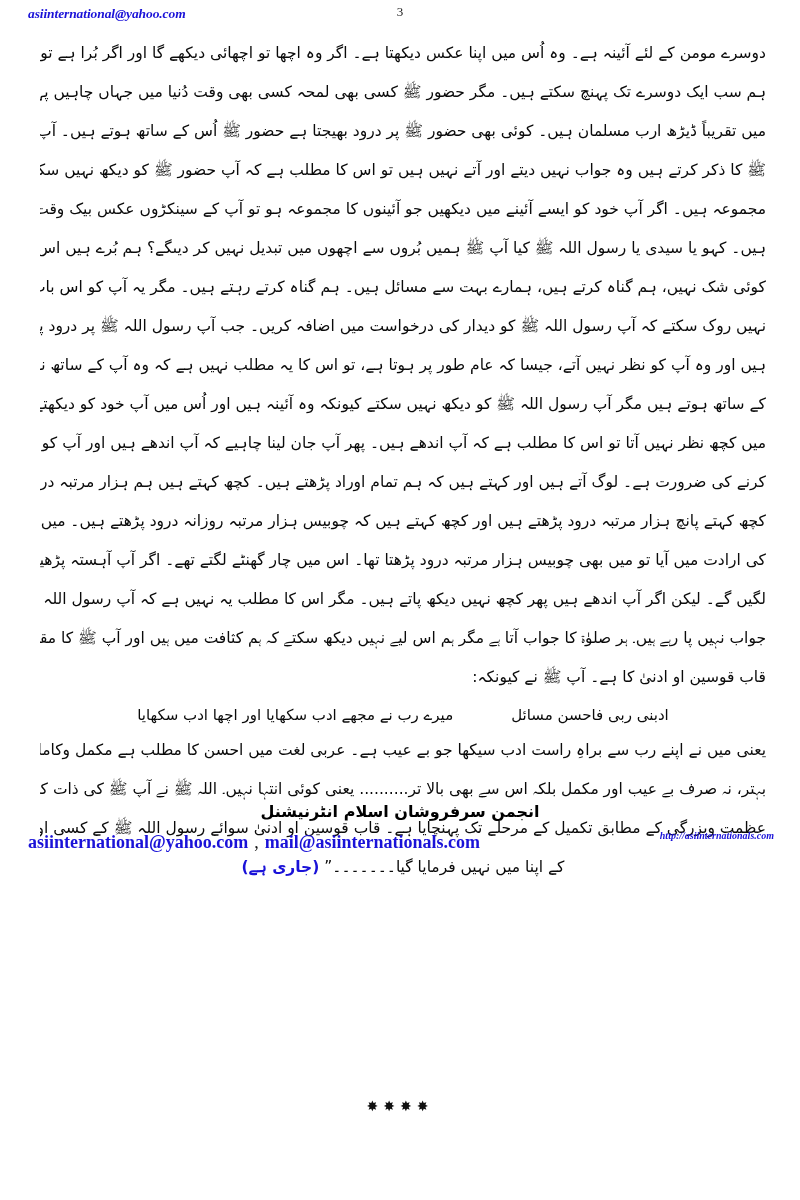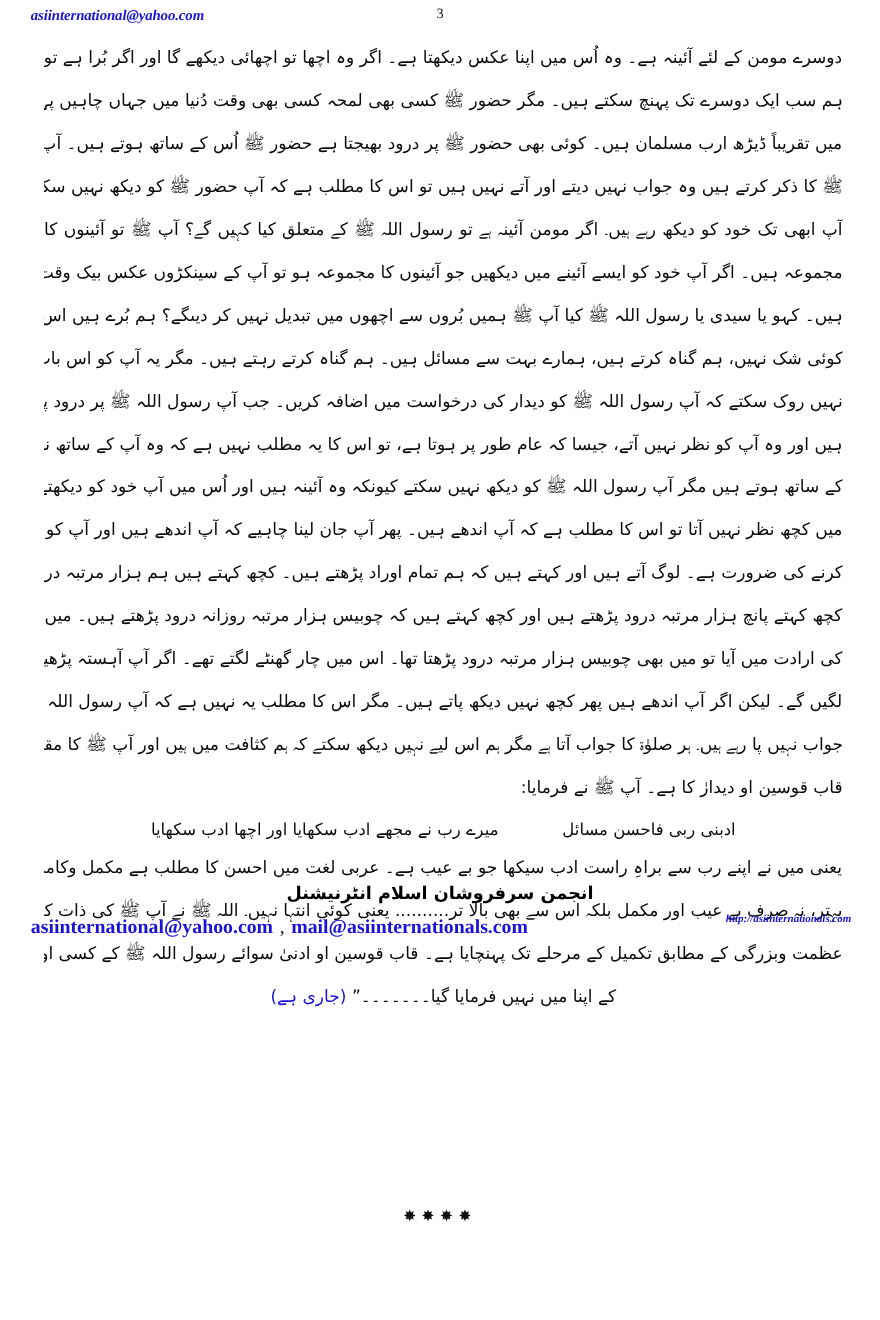--- a/index.html
+++ b/index.html
@@ -77,21 +77,21 @@
     line-height:32px;
     height:32px;
     margin-top:2px;
     color:#0a0a0a;
     white-space:nowrap;
   }
   .verse-ar{letter-spacing:0.4px;}
   .verse-ur{}
 
   
-  .cont-mark{color:#1a12d8;font-weight:400;}
+  .cont-mark{color:#1a12d8;font-weight:700;}
 
   
   .ornament{
     position:absolute;
     left:0;width:800px;
     top:1098px;
     text-align:center;
     font-size:14px;
     letter-spacing:5px;
     color:#111111;
@@ -149,35 +149,34 @@
     <div class="header-email">asiinternational@yahoo.com</div>
     <div class="page-number">3</div>
   </div>
 
   <div class="body-block">
 
     <div class="txt-line">دوسرے مومن کے لئے آئینہ ہے۔ وہ اُس میں اپنا عکس دیکھتا ہے۔ اگر وہ اچھا تو اچھائی دیکھے گا اور اگر بُرا ہے تو بُرائی دیکھے گا۔</div>
     <div class="txt-line">ہم سب ایک دوسرے تک پہنچ سکتے ہیں۔ مگر حضور ﷺ کسی بھی لمحہ کسی بھی وقت دُنیا میں جہاں چاہیں پہنچ سکتے ہیں۔ دُنیا</div>
     <div class="txt-line">میں تقریباً ڈیڑھ ارب مسلمان ہیں۔ کوئی بھی حضور ﷺ پر درود بھیجتا ہے حضور ﷺ اُس کے ساتھ ہوتے ہیں۔ آپ حضور</div>
     <div class="txt-line">ﷺ کا ذکر کرتے ہیں وہ جواب نہیں دیتے اور آتے نہیں ہیں تو اس کا مطلب ہے کہ آپ حضور ﷺ کو دیکھ نہیں سکتے کیونکہ</div>
-    <div class="txt-line">آپ ابھی تک خود کو دیکھ رہے ہیں۔ اگر مومن آئینہ ہے تو رسول اللہ ﷺ کے متعلق کیا کہیں گے؟ آپ ﷺ تو آئینوں کا</div>
     <div class="txt-line">مجموعہ ہیں۔ اگر آپ خود کو ایسے آئینے میں دیکھیں جو آئینوں کا مجموعہ ہو تو آپ کے سینکڑوں عکس بیک وقت نظر آ رہے ہوتے</div>
     <div class="txt-line">ہیں۔ کہو یا سیدی یا رسول اللہ ﷺ کیا آپ ﷺ ہمیں بُروں سے اچھوں میں تبدیل نہیں کر دیںگے؟ ہم بُرے ہیں اس میں</div>
     <div class="txt-line">کوئی شک نہیں، ہم گناہ کرتے ہیں، ہمارے بہت سے مسائل ہیں۔ ہم گناہ کرتے رہتے ہیں۔ مگر یہ آپ کو اس بات سے</div>
     <div class="txt-line">نہیں روک سکتے کہ آپ رسول اللہ ﷺ کو دیدار کی درخواست میں اضافہ کریں۔ جب آپ رسول اللہ ﷺ پر درود پڑھتے</div>
     <div class="txt-line">ہیں اور وہ آپ کو نظر نہیں آتے، جیسا کہ عام طور پر ہوتا ہے، تو اس کا یہ مطلب نہیں ہے کہ وہ آپ کے ساتھ نہیں ہیں۔ وہ آپ</div>
     <div class="txt-line">کے ساتھ ہوتے ہیں مگر آپ رسول اللہ ﷺ کو دیکھ نہیں سکتے کیونکہ وہ آئینہ ہیں اور اُس میں آپ خود کو دیکھتے ہیں۔ اگر آئینے</div>
     <div class="txt-line">میں کچھ نظر نہیں آتا تو اس کا مطلب ہے کہ آپ اندھے ہیں۔ پھر آپ جان لینا چاہیے کہ آپ اندھے ہیں اور آپ کو خود کو بہتر</div>
     <div class="txt-line">کرنے کی ضرورت ہے۔ لوگ آتے ہیں اور کہتے ہیں کہ ہم تمام اوراد پڑھتے ہیں۔ کچھ کہتے ہیں ہم ہزار مرتبہ درود پڑھتے ہیں</div>
     <div class="txt-line">کچھ کہتے پانچ ہزار مرتبہ درود پڑھتے ہیں اور کچھ کہتے ہیں کہ چوبیس ہزار مرتبہ روزانہ درود پڑھتے ہیں۔ میں جب مولانا شیخ ناظم</div>
     <div class="txt-line">کی ارادت میں آیا تو میں بھی چوبیس ہزار مرتبہ درود پڑھتا تھا۔ اس میں چار گھنٹے لگتے تھے۔ اگر آپ آہستہ پڑھیں تو آٹھ گھنٹے</div>
     <div class="txt-line">لگیں گے۔ لیکن اگر آپ اندھے ہیں پھر کچھ نہیں دیکھ پاتے ہیں۔ مگر اس کا مطلب یہ نہیں ہے کہ آپ رسول اللہ ﷺ سے</div>
     <div class="txt-line">جواب نہیں پا رہے ہیں۔ ہر صلوٰۃ کا جواب آتا ہے مگر ہم اس لیے نہیں دیکھ سکتے کہ ہم کثافت میں ہیں اور آپ ﷺ کا مقام</div>
 
-    <div class="txt-line last">قاب قوسین او دیدارٰ کا ہے۔ آپ ﷺ نے فرمایا:</div>
+    <div class="txt-line last">قاب قوسین او ادنیٰ کا ہے۔ آپ ﷺ نے کیونکہ:</div>
 
     <div class="verse-row">
       <span class="verse-ar">ادبنی ربی فاحسن مسائل</span>
       <span class="verse-ur">میرے رب نے مجھے ادب سکھایا اور اچھا ادب سکھایا</span>
     </div>
 
     <div class="txt-line">یعنی میں نے اپنے رب سے براہِ راست ادب سیکھا جو بے عیب ہے۔ عربی لغت میں احسن کا مطلب ہے مکمل وکامل سے بھی</div>
     <div class="txt-line">بہتر، نہ صرف بے عیب اور مکمل بلکہ اس سے بھی بالا تر.......... یعنی کوئی انتہا نہیں۔ اللہ ﷺ نے آپ ﷺ کی ذات کو اپنی</div>
     <div class="txt-line">عظمت وبزرگی کے مطابق تکمیل کے مرحلے تک پہنچایا ہے۔ قاب قوسین او ادنیٰ سوائے رسول اللہ ﷺ کے کسی اور</div>
 

